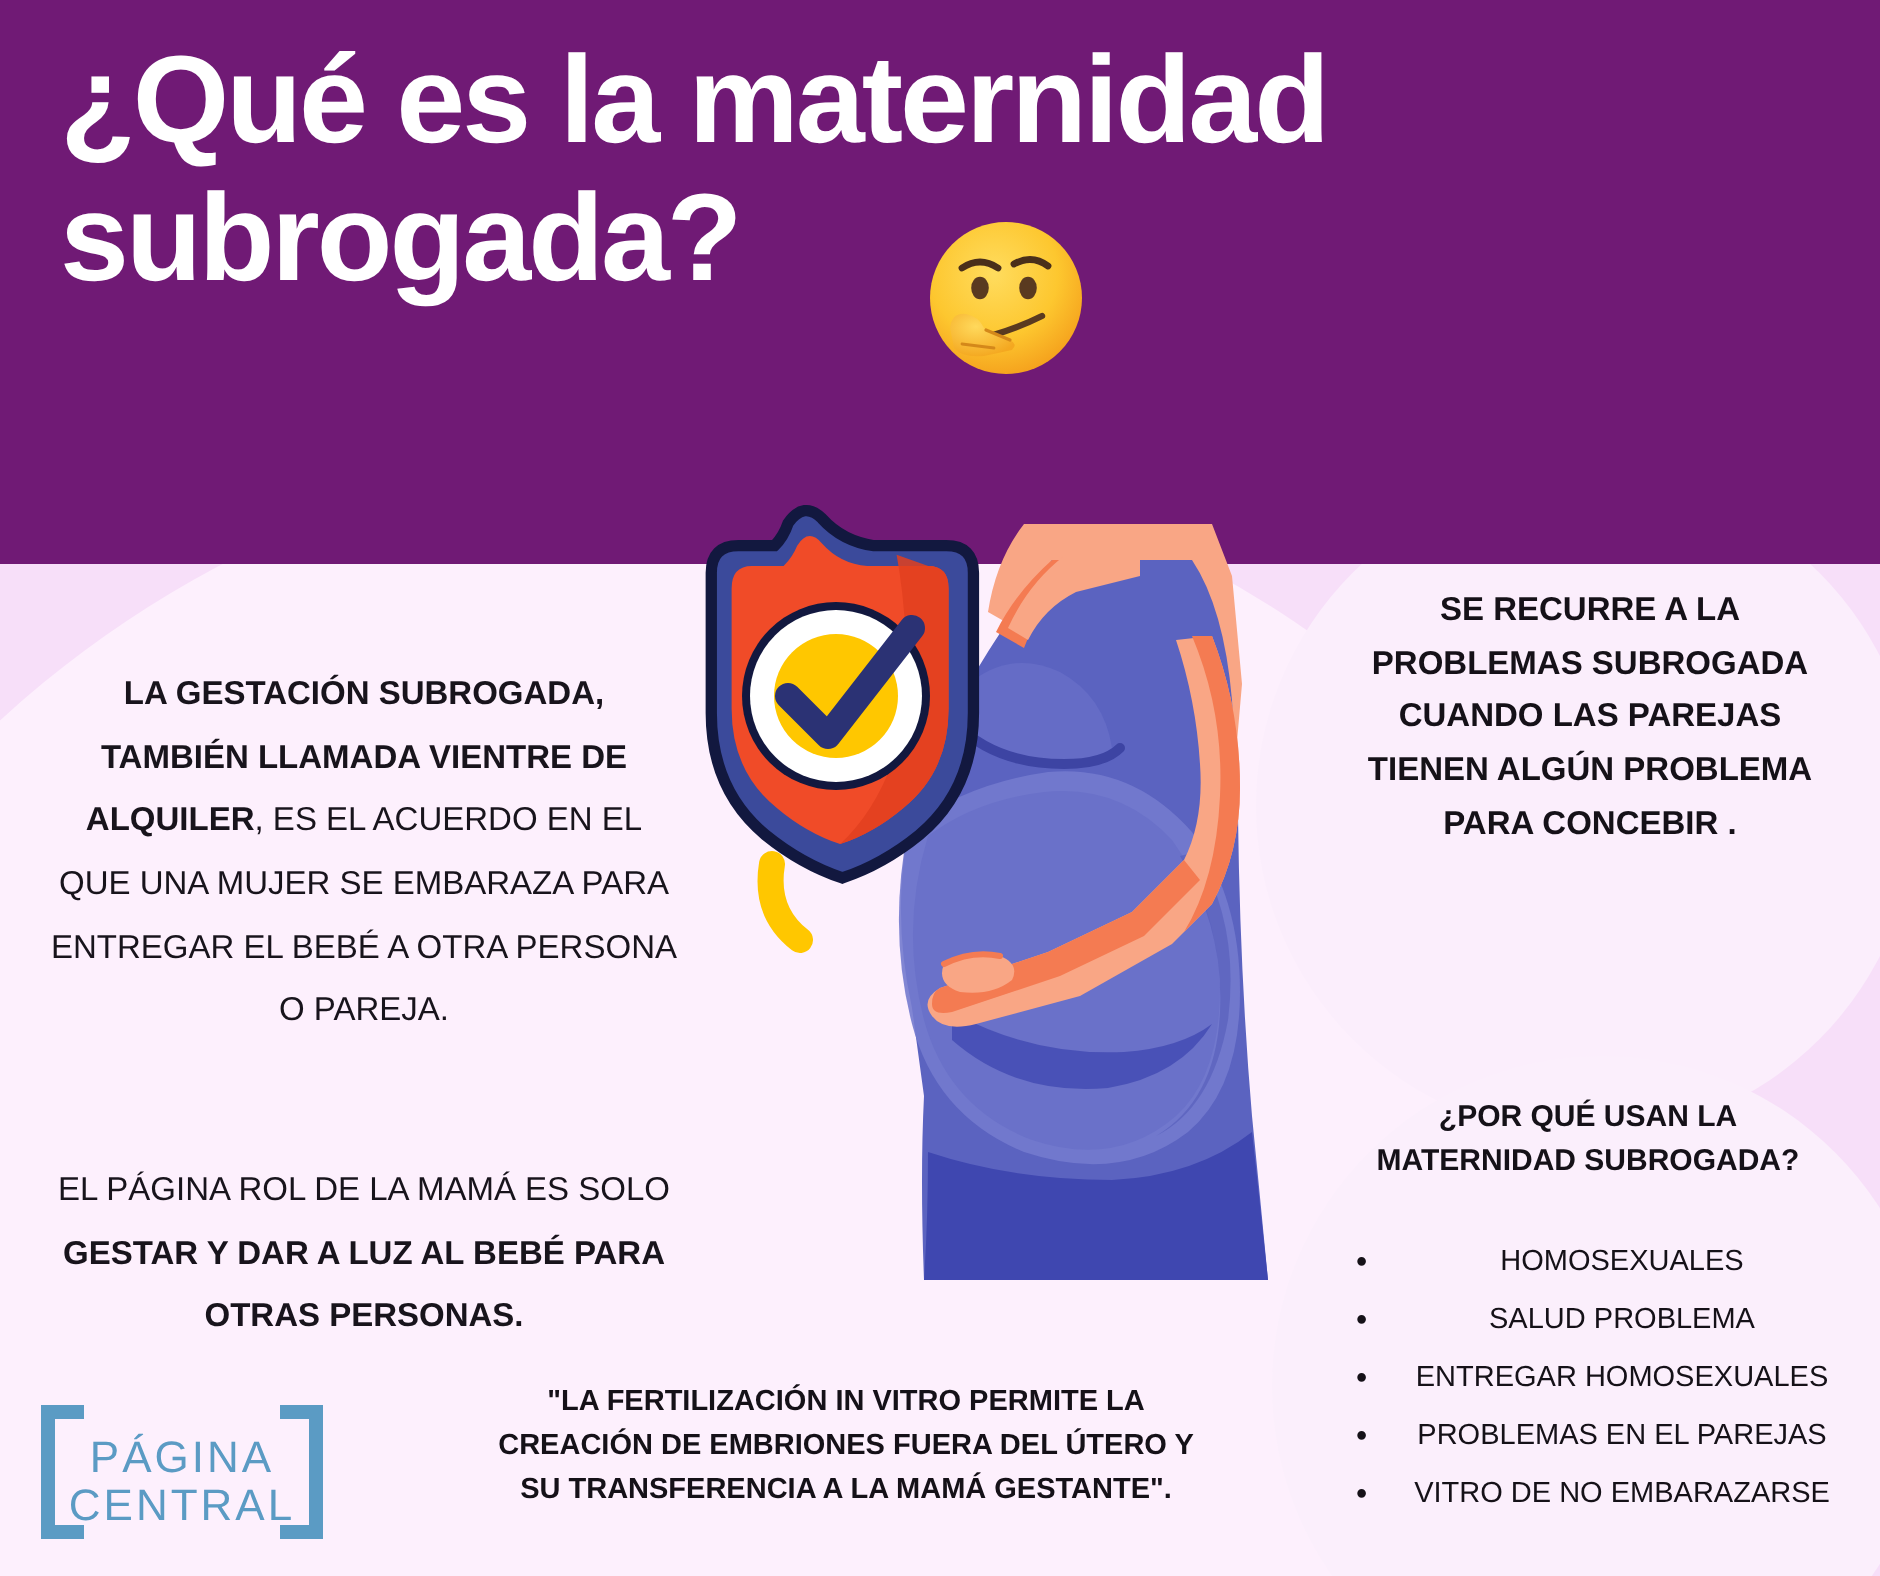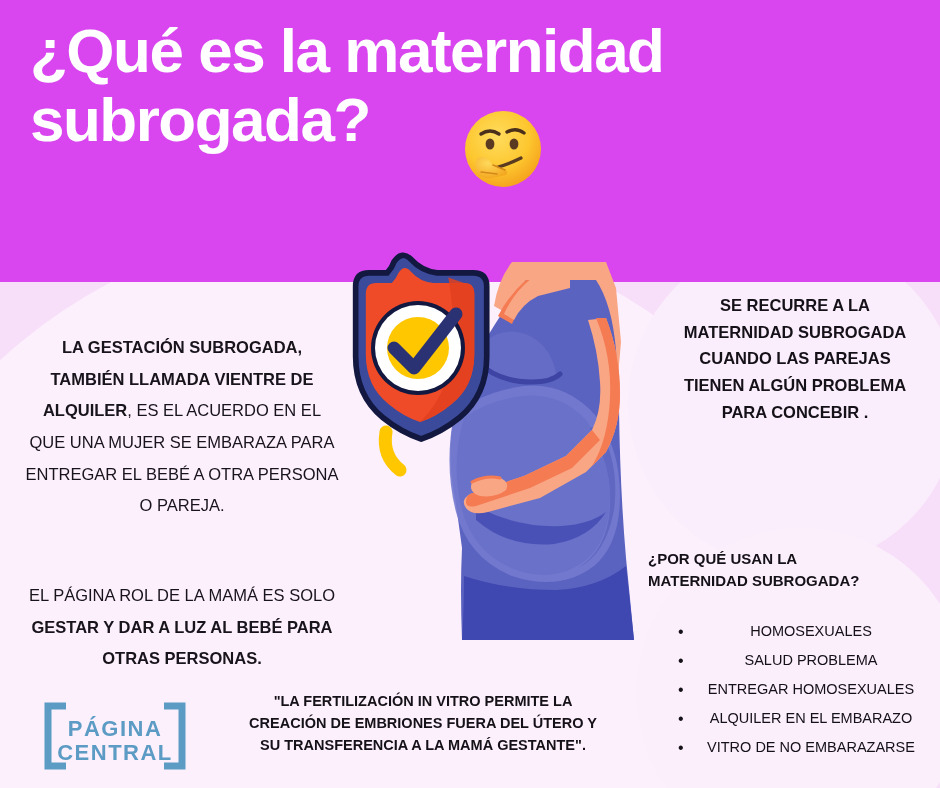--- a/index.html
+++ b/index.html
@@ -6,21 +6,21 @@
   body{
     width:940px;height:788px;overflow:hidden;
     font-family:"Liberation Sans",sans-serif;
     background:#f7dff9;
   }
   .canvas{position:relative;width:940px;height:788px;overflow:hidden;background:#f7dff9;}
 
   
   .header{
     position:absolute;left:0;top:0;width:940px;height:282px;
-    background:#d946ef;overflow:hidden;
+    background:#701a75;overflow:hidden;
   }
   .title{
     position:absolute;left:30px;top:16px;width:880px;
     color:#ffffff;
     font-family:"Liberation Sans",sans-serif;
     font-weight:bold;
     font-size:62px;
     line-height:1.12;
     letter-spacing:-1.5px;
     white-space:pre-line;
@@ -73,21 +73,21 @@
   .text-tr{
     position:absolute;left:668px;top:292px;width:254px;
     text-align:center;color:#151118;
     font-weight:bold;font-size:16.5px;line-height:1.62;
   }
 
   .list-block{
     position:absolute;left:648px;top:548px;width:292px;
   }
   .list-title{
-    text-align:left;color:#151118;
+    text-align:center;color:#151118;
     font-weight:bold;font-size:15px;line-height:1.45;
     white-space:pre-line;
   }
   .list-items{
     margin:0;padding:0;list-style:none;
     margin-top:25px;
   }
   .list-items li{
     position:relative;
     color:#151118;font-size:14.5px;
@@ -102,21 +102,21 @@
 
   .quote{
     position:absolute;left:228px;top:690px;width:390px;
     text-align:center;color:#151118;
     font-weight:bold;font-size:14.5px;line-height:1.52;
     white-space:pre-line;
   }
 
   
   .logo{
-    position:absolute;left:40px;top:700px;width:150px;height:72px;font-weight:bold;
+    position:absolute;left:16px;top:700px;width:150px;height:72px;
   }
   .logo svg{display:block;}
 </style>
 </head>
 <body>
 
 <div class="canvas">
 
   <div class="bg-arc"></div>
   <div class="bg-circle-top"></div>
@@ -202,30 +202,30 @@
       <path d="M58 180 Q54 204 72 218" stroke="#ffc700" stroke-width="13" fill="none" stroke-linecap="round"></path>
     </svg>
   </div>
 
   <div class="text-left">
     <p><b>LA GESTACIÓN SUBROGADA, TAMBIÉN LLAMADA VIENTRE DE ALQUILER</b><span>, ES EL ACUERDO EN EL QUE UNA MUJER SE EMBARAZA PARA ENTREGAR EL BEBÉ A OTRA PERSONA O PAREJA.</span></p>
     <div class="gap"></div>
     <p><span>EL  PÁGINA ROL DE LA MAMÁ ES SOLO </span><b>GESTAR Y DAR A LUZ AL BEBÉ PARA OTRAS PERSONAS.</b></p>
   </div>
 
-  <div class="text-tr">SE RECURRE A LA MATERNIDAD SUBROGADA CUANDO LAS PAREJAS TIENEN ALGÚN PROBLEMA PARA CONCEBIR .</div>
+  <div class="text-tr">SE RECURRE A LA PROBLEMAS SUBROGADA CUANDO LAS PAREJAS TIENEN ALGÚN PROBLEMA PARA CONCEBIR .</div>
 
   <div class="list-block">
     <div class="list-title">¿POR QUÉ USAN LA
 MATERNIDAD SUBROGADA?</div>
     <ul class="list-items">
       <li><span class="bullet">•</span><span>HOMOSEXUALES</span></li>
       <li><span class="bullet">•</span><span>SALUD PROBLEMA</span></li>
       <li><span class="bullet">•</span><span>ENTREGAR HOMOSEXUALES</span></li>
-      <li><span class="bullet">•</span><span>ALQUILER EN EL EMBARAZO</span></li>
+      <li><span class="bullet">•</span><span>PROBLEMAS EN EL PAREJAS</span></li>
       <li><span class="bullet">•</span><span>VITRO DE NO EMBARAZARSE</span></li>
     </ul>
   </div>
 
   <div class="quote">"LA FERTILIZACIÓN IN VITRO PERMITE LA
 CREACIÓN DE EMBRIONES FUERA DEL ÚTERO Y
 SU TRANSFERENCIA A LA MAMÁ GESTANTE".</div>
 
   <div class="logo">
     <svg width="150" height="72" viewBox="0 0 150 72">

